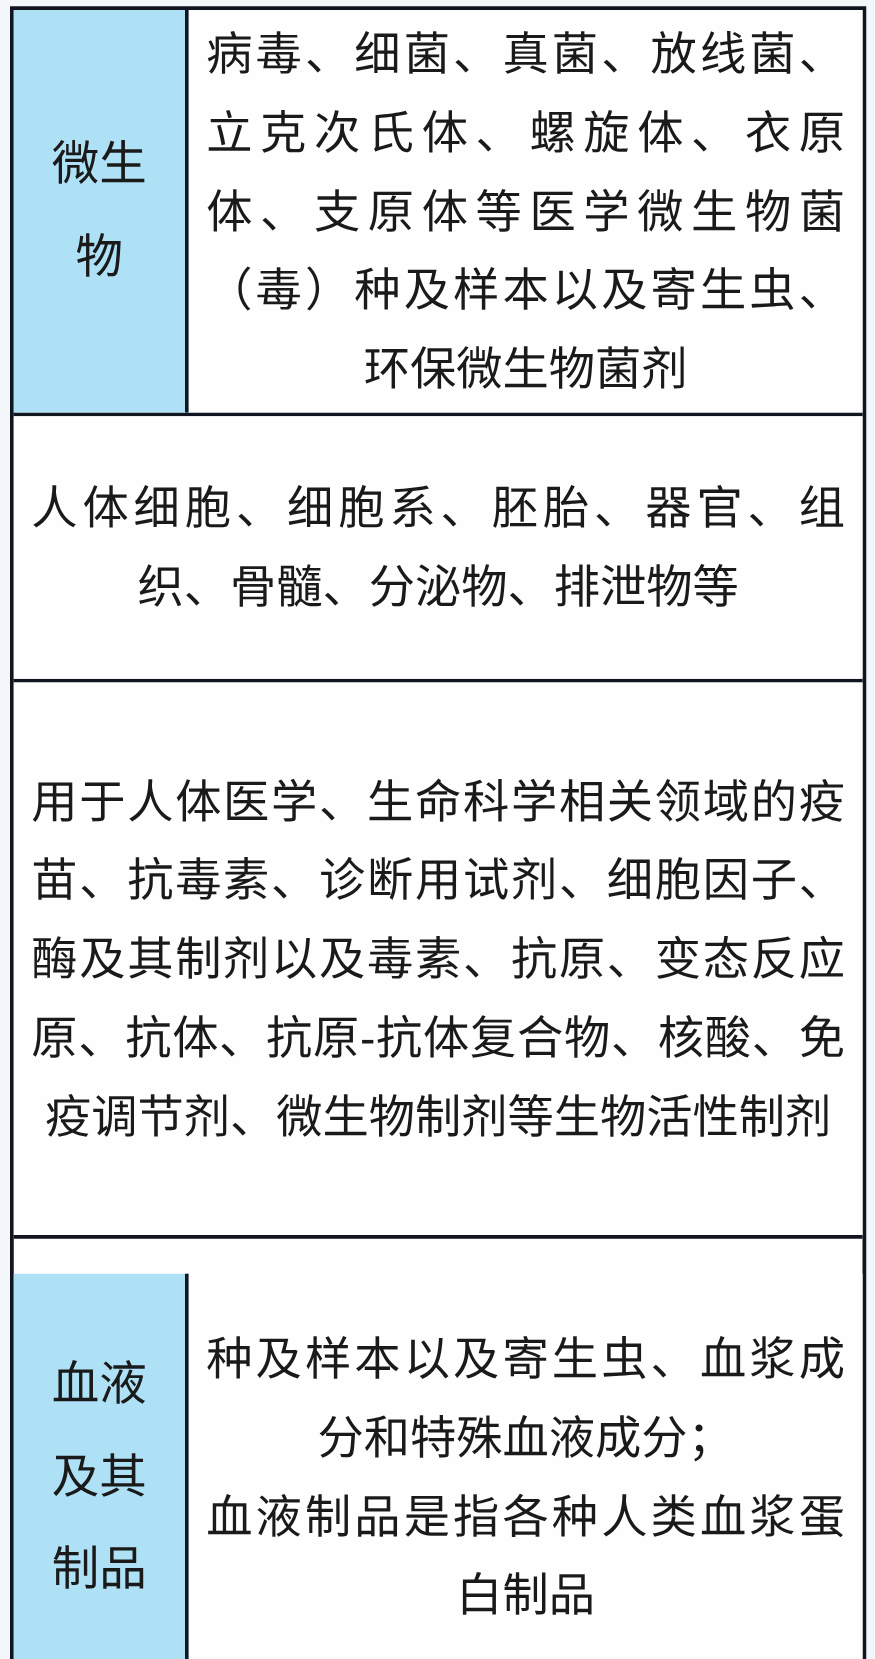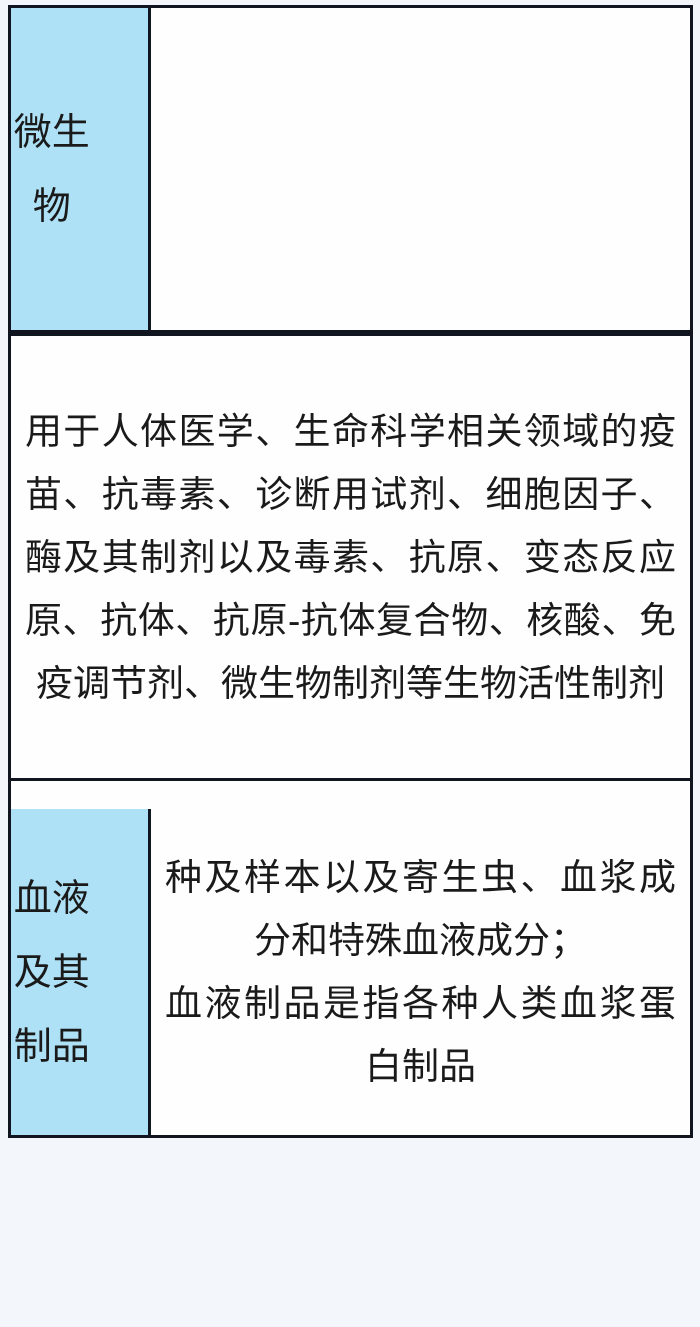--- a/index.html
+++ b/index.html
@@ -31,21 +31,21 @@
   .row-2 .cell{height:210px;}
   .row-3 .cell{height:442px;}
   .row-4 .cell{height:326px;}
   .category-cell{
     width:140px;
     flex:0 0 140px;
     background:var(--category-bg);
     border-right:3px solid var(--border-color);
     display:flex;
     align-items:center;
-    justify-content:flex-start;
+    justify-content:center;
   }
   .category-label{
     font-size:38px;
     line-height:74px;
     width:2.15em;
     text-align:center;
     word-break:break-all;
   }
   .description-cell{
     flex:1 1 auto;
@@ -66,23 +66,29 @@
 </style>
 </head>
 <body>
 
 <div class="category-table">
 
   <div class="table-row row-1">
     <div class="cell category-cell">
       <div class="category-label">微生物</div>
     </div>
+    <div class="cell description-cell">
+      <div class="description-text">病毒、细菌、真菌、放线菌、立克次氏体、螺旋体、衣原体、支原体等医学微生物菌（毒）种及样本以及寄生虫、环保微生物菌剂</div>
+    </div>
   </div>
 
   <div class="table-row row-2">
+    <div class="cell description-cell">
+      <div class="description-text">人体细胞、细胞系、胚胎、器官、组织、骨髓、分泌物、排泄物等</div>
+    </div>
   </div>
 
   <div class="table-row row-3">
     <div class="cell description-cell">
       <div class="description-text">用于人体医学、生命科学相关领域的疫苗、抗毒素、诊断用试剂、细胞因子、酶及其制剂以及毒素、抗原、变态反应原、抗体、抗原-抗体复合物、核酸、免疫调节剂、微生物制剂等生物活性制剂</div>
     </div>
   </div>
 
   <div class="table-row row-4">
     <div class="cell category-cell">

